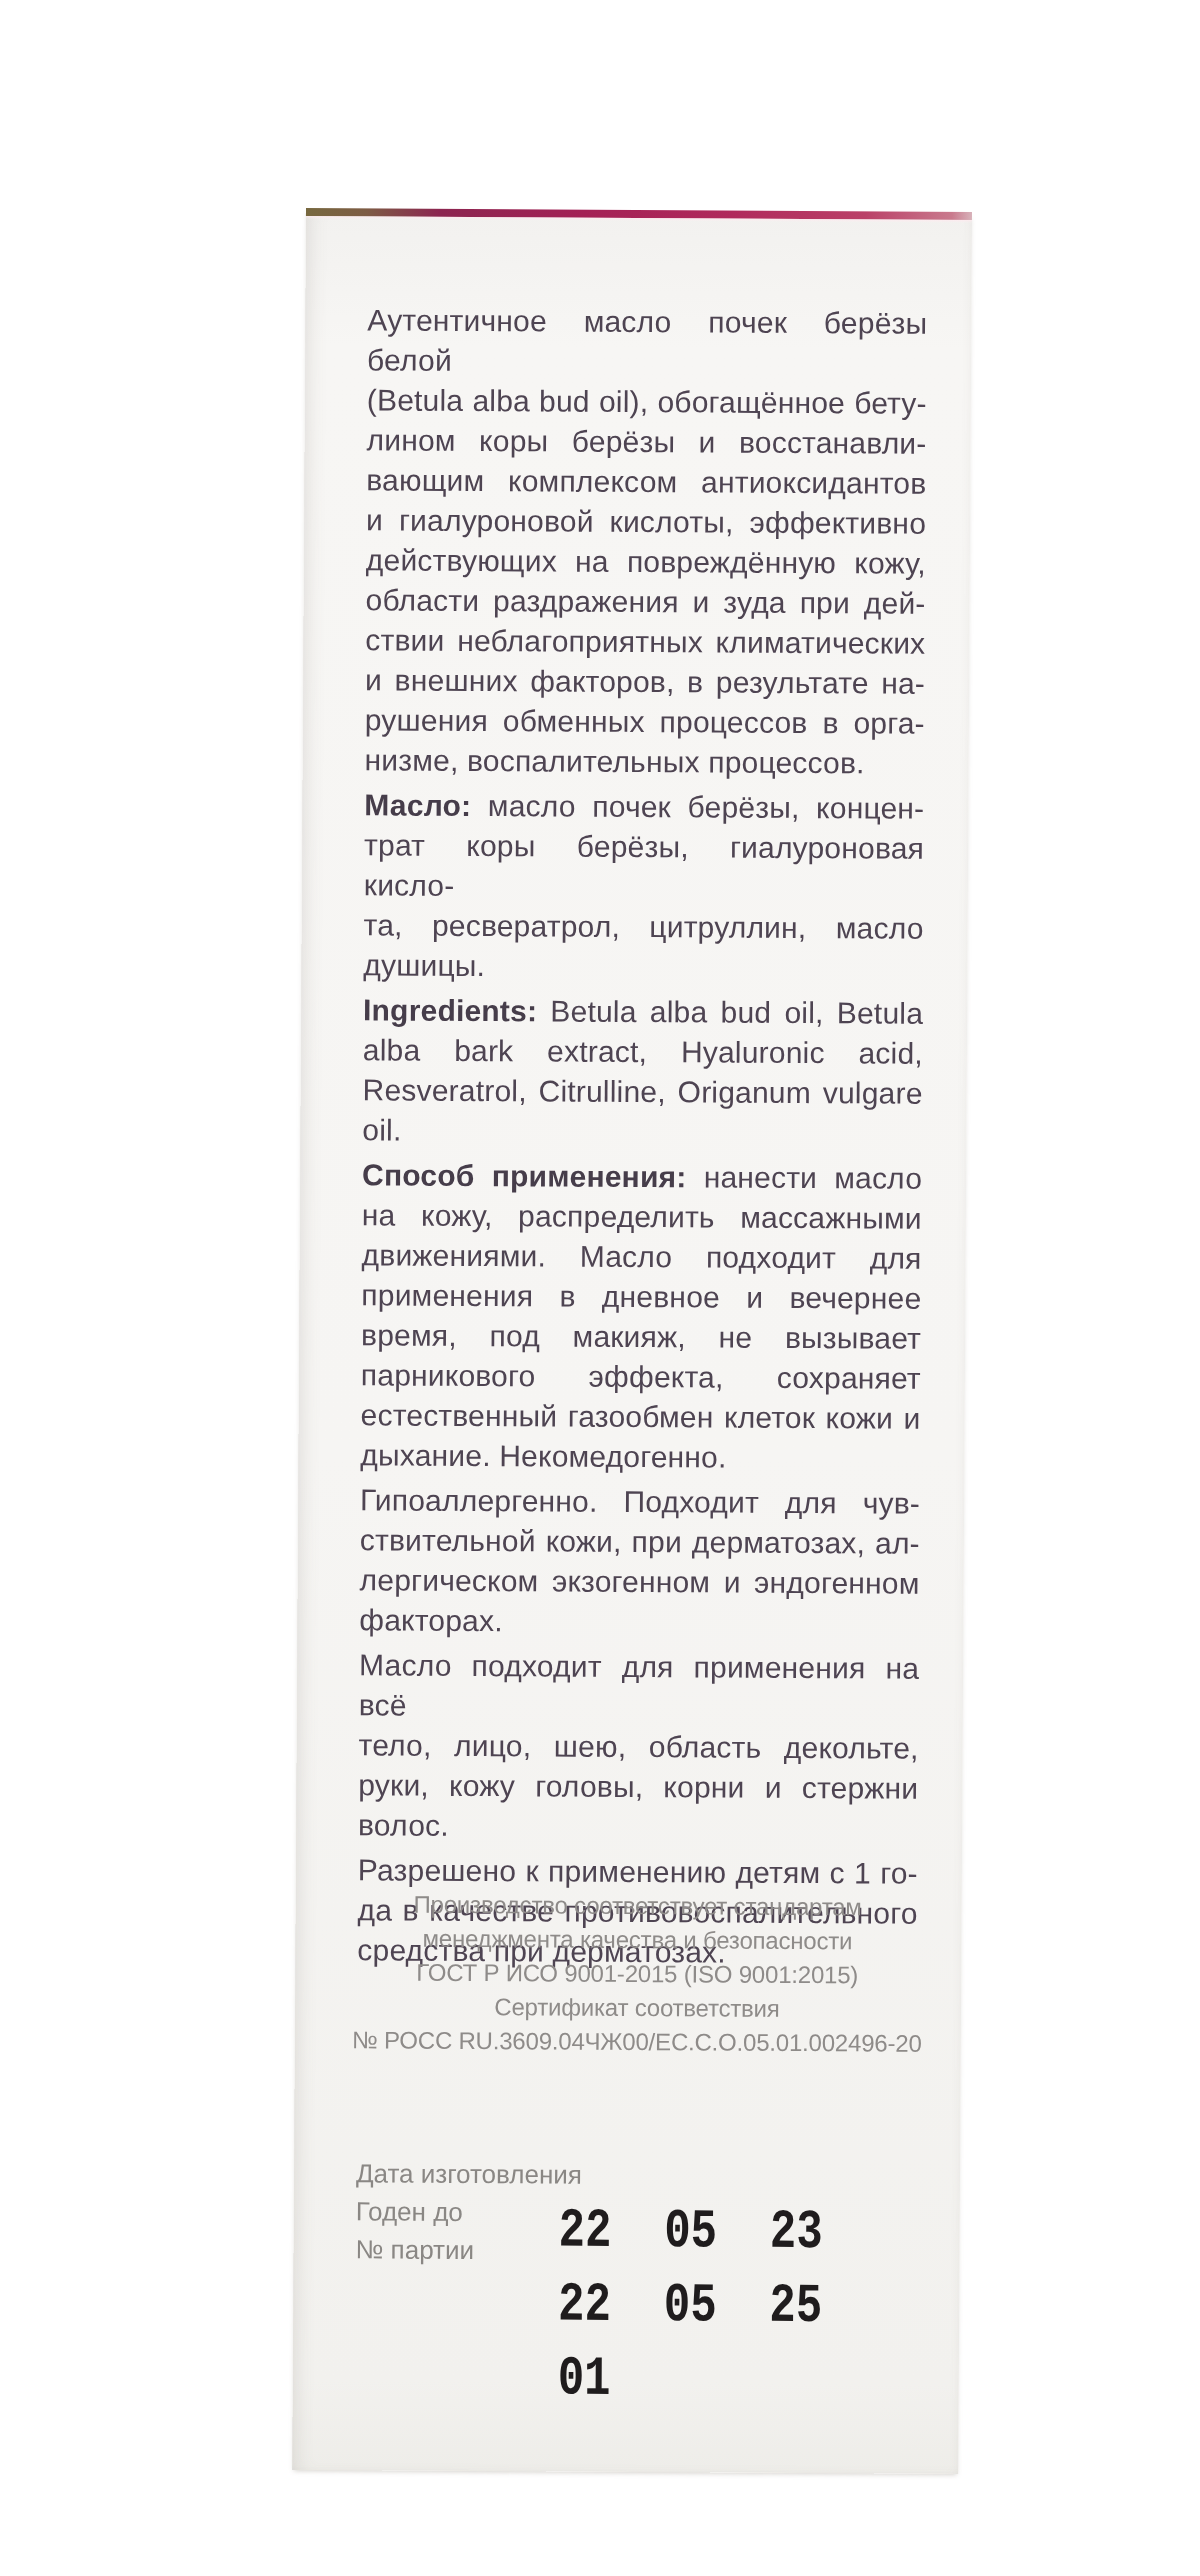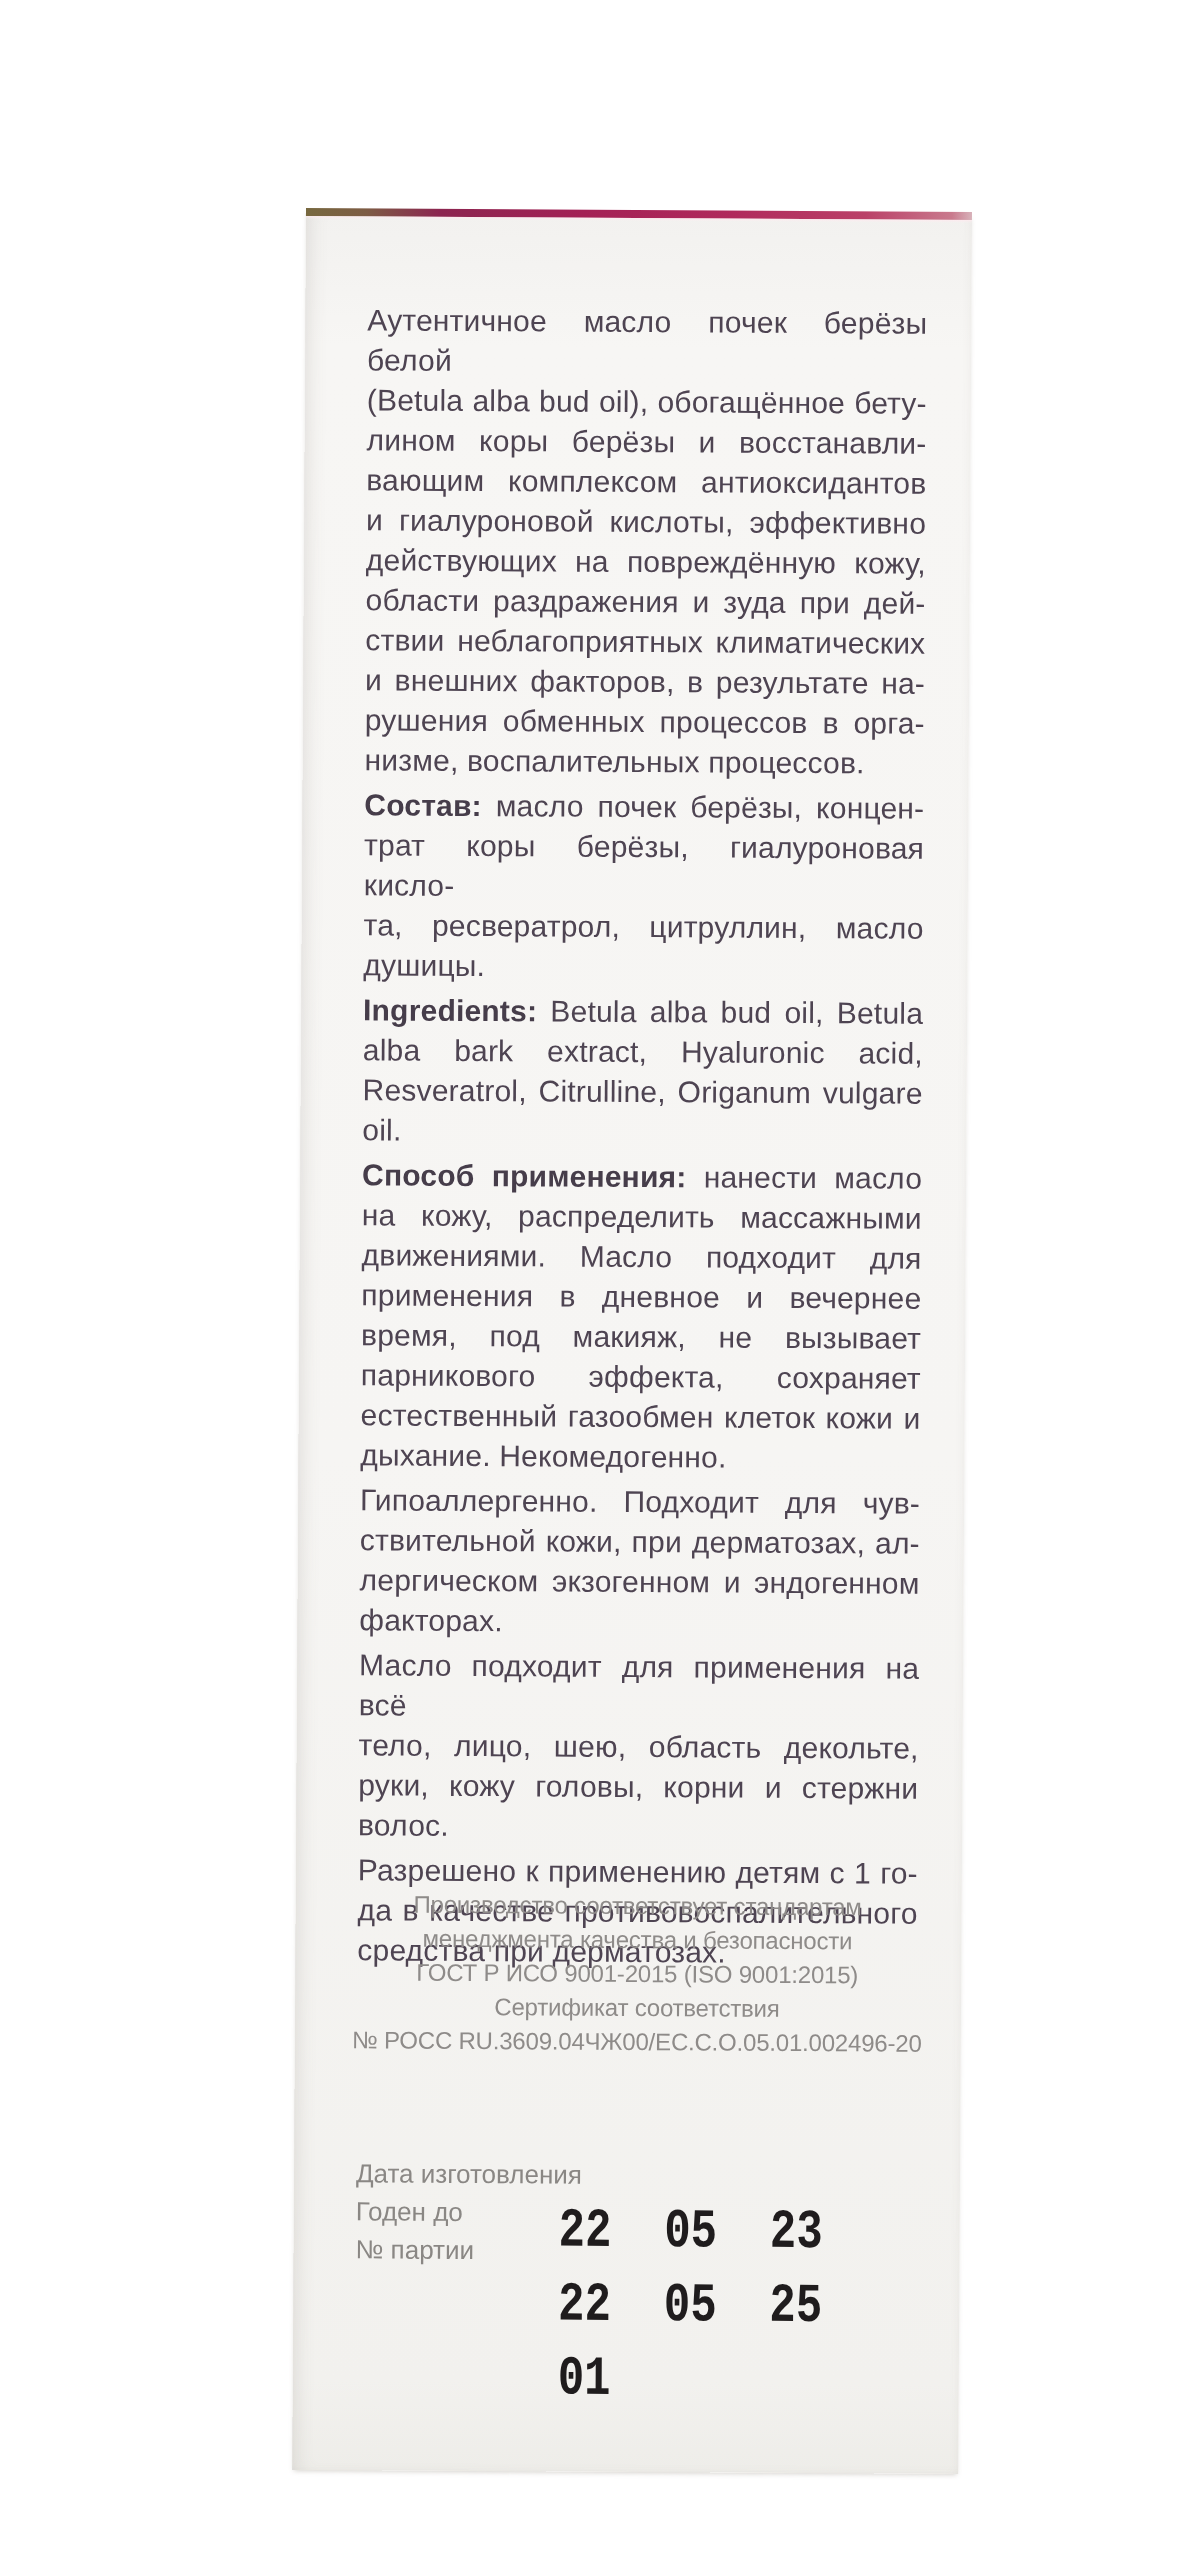--- a/index.html
+++ b/index.html
@@ -75,21 +75,21 @@
         <div class="tline">вающим комплексом антиоксидантов</div>
         <div class="tline">и гиалуроновой кислоты, эффективно</div>
         <div class="tline">действующих на повреждённую кожу,</div>
         <div class="tline">области раздражения и зуда при дей-</div>
         <div class="tline">ствии неблагоприятных климатических</div>
         <div class="tline">и внешних факторов, в результате на-</div>
         <div class="tline">рушения обменных процессов в орга-</div>
         <div class="tline last">низме, воспалительных процессов.</div>
       </div>
       <div class="para">
-        <div class="tline"><b>Состав:</b> масло почек берёзы, концен-</div>
+        <div class="tline"><b>Масло:</b> масло почек берёзы, концен-</div>
         <div class="tline">трат коры берёзы, гиалуроновая кисло-</div>
         <div class="tline">та, ресвератрол, цитруллин, масло</div>
         <div class="tline last">душицы.</div>
       </div>
       <div class="para">
         <div class="tline"><b>Ingredients:</b> Betula alba bud oil, Betula</div>
         <div class="tline">alba bark extract, Hyaluronic acid,</div>
         <div class="tline">Resveratrol, Citrulline, Origanum vulgare</div>
         <div class="tline last">oil.</div>
       </div>

